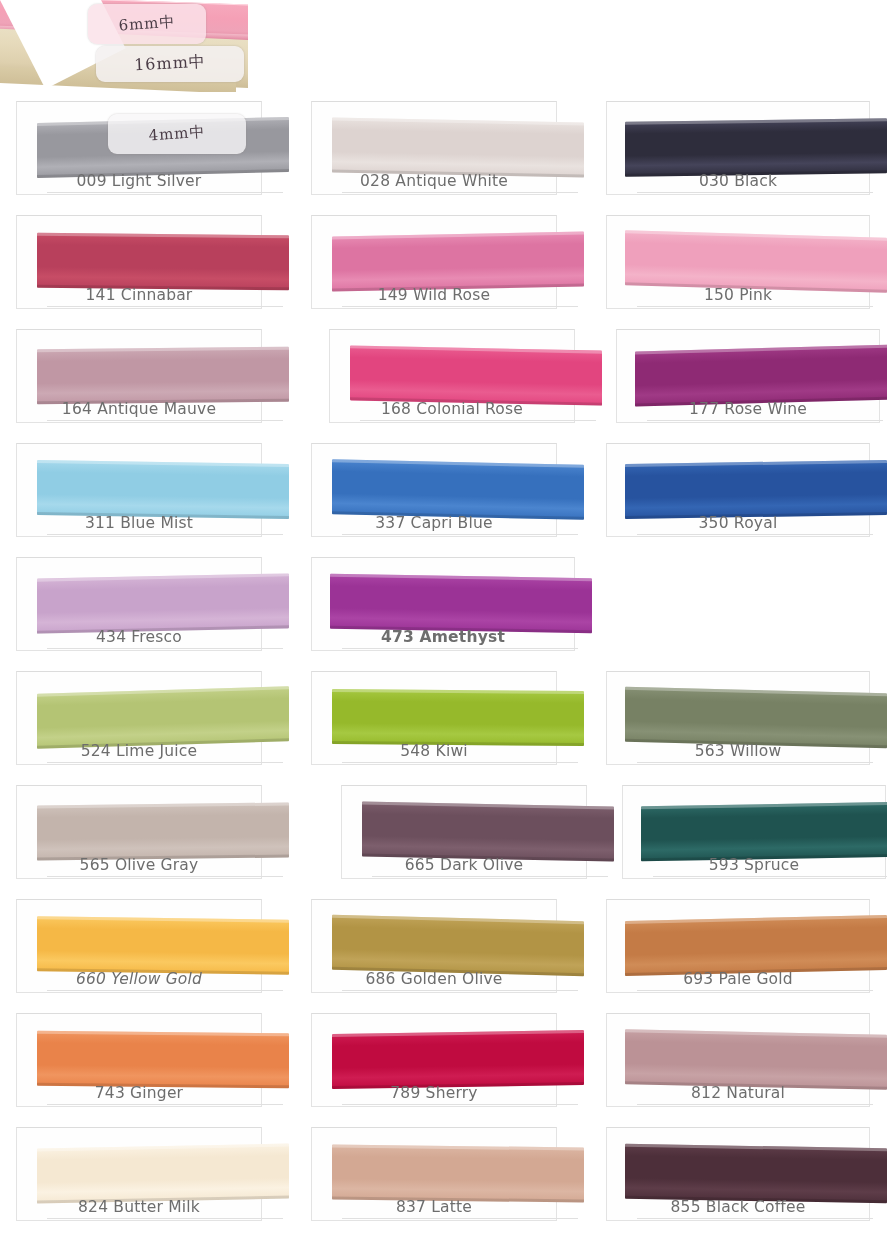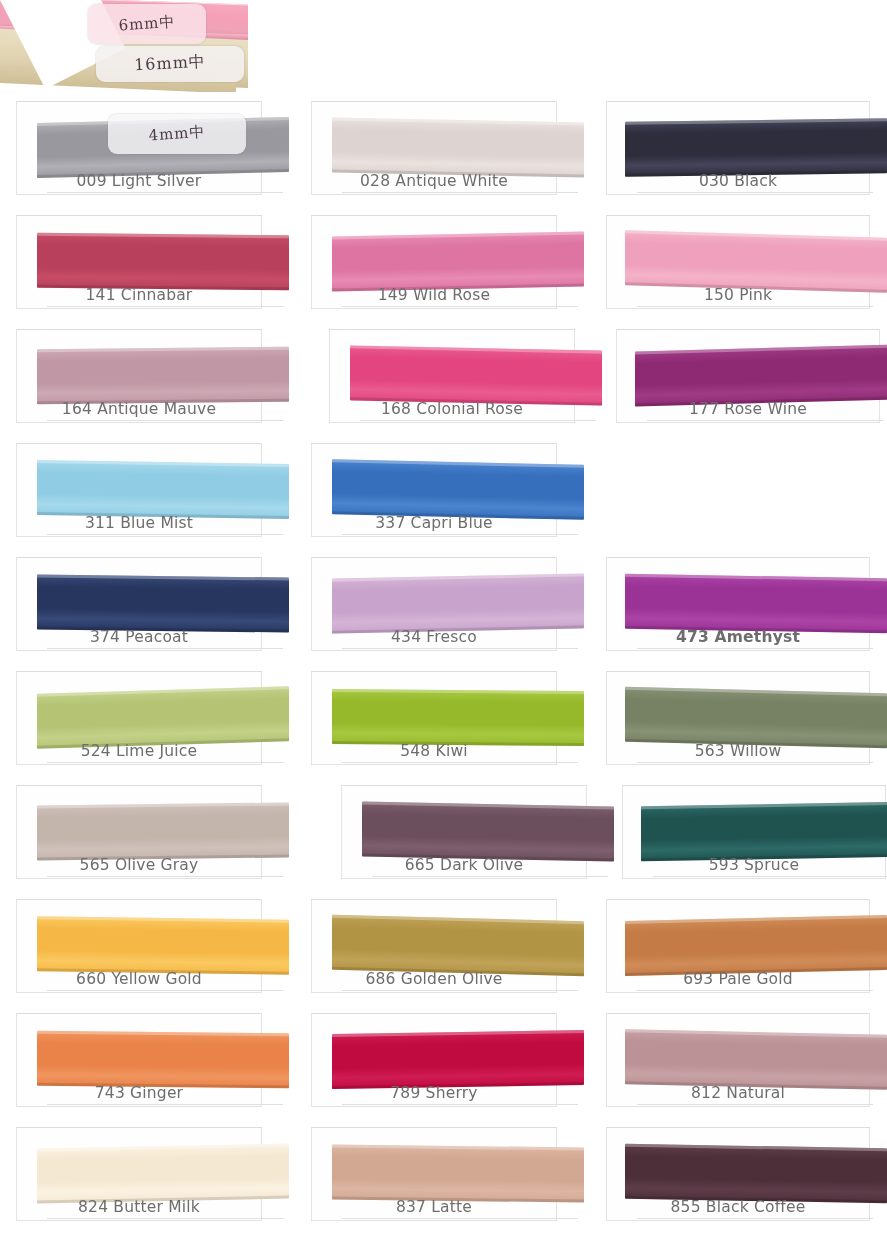--- a/index.html
+++ b/index.html
@@ -217,29 +217,29 @@
           <div class="label">311 Blue Mist</div>
         </div>
       </div>
       <div class="swatch-cell" style="left: 0px;">
         <div class="card">
           <div class="ribbon" style="background: linear-gradient(rgb(75, 133, 207) 0%, rgb(54, 112, 189) 22%, rgb(54, 112, 189) 62%, rgb(75, 133, 207) 80%, rgb(54, 112, 189) 100%); transform: skewY(1.3deg);"></div>
           <div class="underline"></div>
           <div class="label">337 Capri Blue</div>
         </div>
       </div>
-    </div>
-    <div class="swatch-row">
-      <div class="swatch-cell" style="left: 0px;">
-        <div class="card">
-          <div class="ribbon" style="background: linear-gradient(rgb(56, 74, 121) 0%, rgb(39, 54, 95) 22%, rgb(39, 54, 95) 62%, rgb(56, 74, 121) 80%, rgb(39, 54, 95) 100%); transform: skewY(0.7deg);"></div>
-          <div class="underline"></div>
-          <div class="label">374 Peacoat</div>
-        </div>
-      </div>
+      <div class="swatch-cell" style="left: 0px;">
+        <div class="card wide">
+          <div class="ribbon" style="background: linear-gradient(rgb(52, 102, 180) 0%, rgb(39, 83, 159) 22%, rgb(39, 83, 159) 62%, rgb(52, 102, 180) 80%, rgb(39, 83, 159) 100%); transform: skewY(-0.9deg); width: 262px; left: 18px;"></div>
+          <div class="underline"></div>
+          <div class="label">350 Royal</div>
+        </div>
+      </div>
+    </div>
+    <div class="swatch-row">
       <div class="swatch-cell" style="left: 0px;">
         <div class="card">
           <div class="ribbon" style="background: linear-gradient(rgb(213, 180, 214) 0%, rgb(200, 163, 203) 22%, rgb(200, 163, 203) 62%, rgb(213, 180, 214) 80%, rgb(200, 163, 203) 100%); transform: skewY(-1.2deg);"></div>
           <div class="underline"></div>
           <div class="label">434 Fresco</div>
         </div>
       </div>
       <div class="swatch-cell" style="left: 0px; font-weight: bold;">
         <div class="card wide">
           <div class="ribbon" style="background: linear-gradient(rgb(171, 68, 165) 0%, rgb(155, 51, 150) 22%, rgb(155, 51, 150) 62%, rgb(171, 68, 165) 80%, rgb(155, 51, 150) 100%); transform: skewY(1deg); width: 262px; left: 18px;"></div>
@@ -288,21 +288,21 @@
       </div>
       <div class="swatch-cell" style="left: 0px;">
         <div class="card wide">
           <div class="ribbon" style="background: linear-gradient(rgb(45, 106, 102) 0%, rgb(31, 83, 80) 22%, rgb(31, 83, 80) 62%, rgb(45, 106, 102) 80%, rgb(31, 83, 80) 100%); transform: skewY(-1deg); width: 262px; left: 18px;"></div>
           <div class="underline"></div>
           <div class="label">593 Spruce</div>
         </div>
       </div>
     </div>
     <div class="swatch-row">
-      <div class="swatch-cell" style="left: 0px;">
+      <div class="swatch-cell" style="left: 0px; font-style: italic;">
         <div class="card">
           <div class="ribbon" style="background: linear-gradient(rgb(251, 201, 96) 0%, rgb(245, 184, 70) 22%, rgb(245, 184, 70) 62%, rgb(251, 201, 96) 80%, rgb(245, 184, 70) 100%); transform: skewY(0.8deg);"></div>
           <div class="underline"></div>
           <div class="label">660 Yellow Gold</div>
         </div>
       </div>
       <div class="swatch-cell" style="left: 0px;">
         <div class="card">
           <div class="ribbon" style="background: linear-gradient(rgb(192, 163, 88) 0%, rgb(178, 148, 69) 22%, rgb(178, 148, 69) 62%, rgb(192, 163, 88) 80%, rgb(178, 148, 69) 100%); transform: skewY(1.5deg);"></div>
           <div class="underline"></div>

